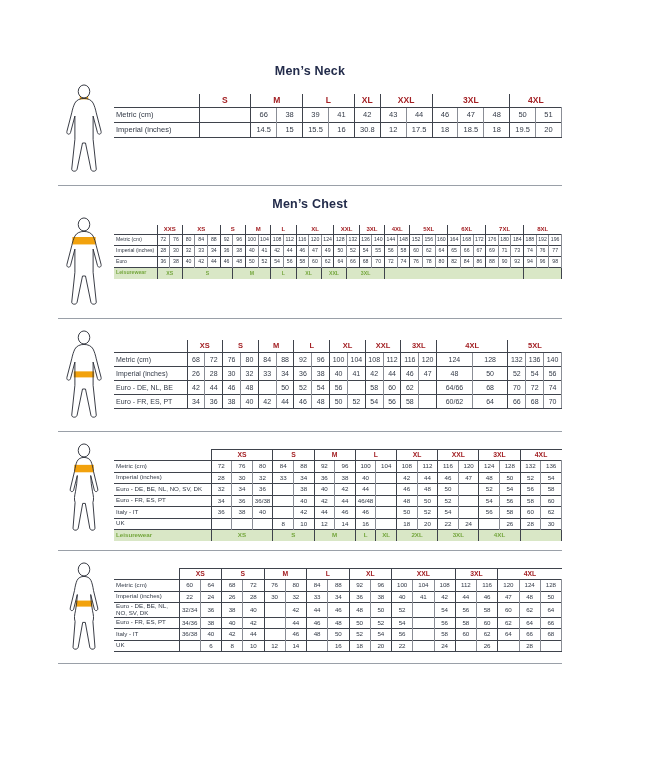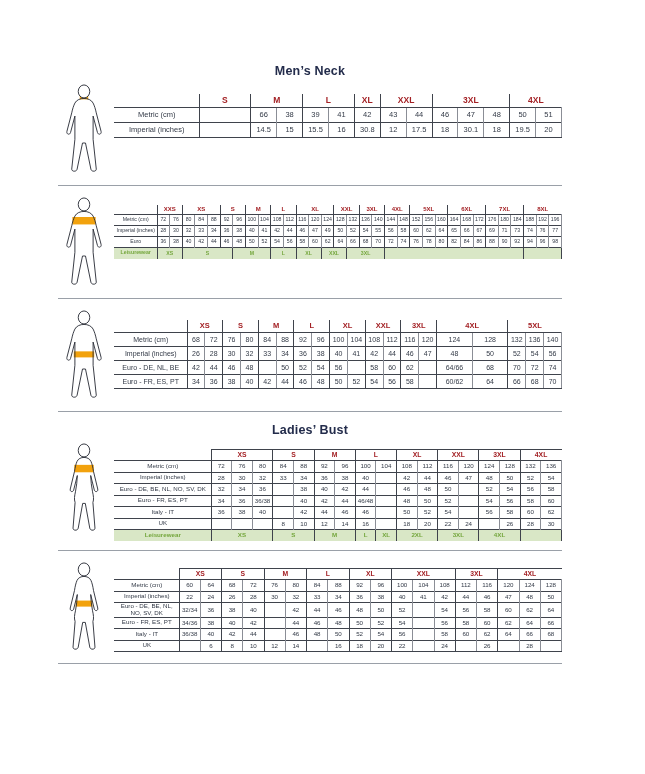--- a/index.html
+++ b/index.html
@@ -37,21 +37,21 @@
   thead th.lbl{border:none;}
   tbody td{
     border-top:1px solid var(--grid-dark);
     font-size:var(--fs,7px); color:var(--c-text); text-align:center;
     height:var(--rowh,14px); line-height:1.05; white-space:nowrap; overflow:hidden;
     padding:0 1px;
   }
   tbody td.val{border-left:1px solid var(--grid);}
   tbody td.val:last-child{border-right:1px solid var(--grid);margin-top:47px;}
   tbody td.gs{border-left:1px solid var(--grid-dark);}
-  tbody td.lbl{text-align:center; padding-left:2px; white-space:normal; line-height:1.1;margin-top:31px;}
+  tbody td.lbl{text-align:left; padding-left:2px; white-space:normal; line-height:1.1;margin-top:31px;}
   tbody tr:last-child td{border-bottom:1px solid var(--grid-dark);}
   tr.leisure td{
     background:var(--leisure-bg); color:var(--leisure-text);
     font-weight:bold; border-bottom:none !important;
   }
   tr.leisure td.seg{border-left:1px solid var(--grid-dark);}
   tr.leisure td.seg:last-child{border-right:1px solid var(--grid-dark);}
 
   
   .sec-mens-neck   {--fs:7.5px; --hfs:8.5px; --rowh:15px;}
@@ -135,32 +135,33 @@
                   <td class="lbl">Imperial (inches)</td>
                   <td class="val gs" colspan="2"></td>
                   <td class="val gs" colspan="1">14.5</td>
                   <td class="val" colspan="1">15</td>
                   <td class="val gs" colspan="1">15.5</td>
                   <td class="val" colspan="1">16</td>
                   <td class="val gs" colspan="1">30.8</td>
                   <td class="val gs" colspan="1">12</td>
                   <td class="val" colspan="1">17.5</td>
                   <td class="val gs" colspan="1">18</td>
-                  <td class="val" colspan="1">30.1</td>
+                  <td class="val" colspan="1">18.5</td>
                   <td class="val" colspan="1">18</td>
                   <td class="val gs" colspan="1">19.5</td>
                   <td class="val" colspan="1">20</td>
                 </tr>
               </tbody>
             </table>
           </div>
         </div>
       </section>
       <hr class="sep">
       <section class="size-section sec-mens-chest">
+        <h2 class="sec-title">Men’s Chest</h2>
         <div class="section-body">
           <div class="figure">
             <svg viewBox="0 0 56 98" width="52" height="92">
               <rect x="15.5" y="21" width="25" height="8" fill="#f2a20d"></rect>
               <ellipse cx="28" cy="7.5" rx="6.2" ry="7" fill="#ffffff" stroke="#2b2f38" stroke-width="1"></ellipse>
               <path d="M28,15 C24,15 20,16.5 18.2,20 C16.8,22.8 15.6,26.5 14.8,30.5 L9.6,50.5 C8.8,53.6 12.6,54.8 13.5,51.7 L18.2,34 L18.2,59 L14.8,91 C14.6,94.2 20.2,94.2 20.6,91 L26.4,63 L29.6,63 L35.4,91 C35.8,94.2 41.4,94.2 41.2,91 L37.8,59 L37.8,34 L42.5,51.7 C43.4,54.8 47.2,53.6 46.4,50.5 L41.2,30.5 C40.4,26.5 39.2,22.8 37.8,20 C36,16.5 32,15 28,15 Z" fill="none" stroke="#2b2f38" stroke-width="1" stroke-linejoin="round"></path>
             </svg>
           </div>
           <div class="tbl-wrap">
             <table class="size-table">
@@ -479,21 +480,20 @@
                   <td class="val" colspan="1">68</td>
                   <td class="val" colspan="1">70</td>
                 </tr>
               </tbody>
             </table>
           </div>
         </div>
       </section>
       <hr class="sep">
       <section class="size-section sec-ladies-bust topline">
-        <h2 class="sec-title">Ladies’ Bust</h2>
         <div class="section-body">
           <div class="figure">
             <svg viewBox="0 0 56 98" width="52" height="92">
               <rect x="17.5" y="23" width="21" height="8" fill="#f2a20d"></rect>
               <ellipse cx="28" cy="7.5" rx="6.2" ry="7" fill="#ffffff" stroke="#2b2f38" stroke-width="1"></ellipse>
               <path d="M28,15 C25,15 21.8,16.2 20.4,19.5 C19.2,22.3 18.4,26 17.8,30 L13.2,49 C12.5,52 16.1,53 16.9,50 L20.8,34.5 C20.6,40 20,46.5 18.8,52 C17.8,56.5 17.2,60 18.4,63.5 L16.2,91 C16,94.2 21.4,94.2 21.8,91 L26.6,64.5 L29.4,64.5 L34.2,91 C34.6,94.2 40,94.2 39.8,91 L37.6,63.5 C38.8,60 38.2,56.5 37.2,52 C36,46.5 35.4,40 35.2,34.5 L39.1,50 C39.9,53 43.5,52 42.8,49 L38.2,30 C37.6,26 36.8,22.3 35.6,19.5 C34.2,16.2 31,15 28,15 Z" fill="none" stroke="#2b2f38" stroke-width="1" stroke-linejoin="round"></path>
             </svg>
           </div>
           <div class="tbl-wrap">
             <table class="size-table">

